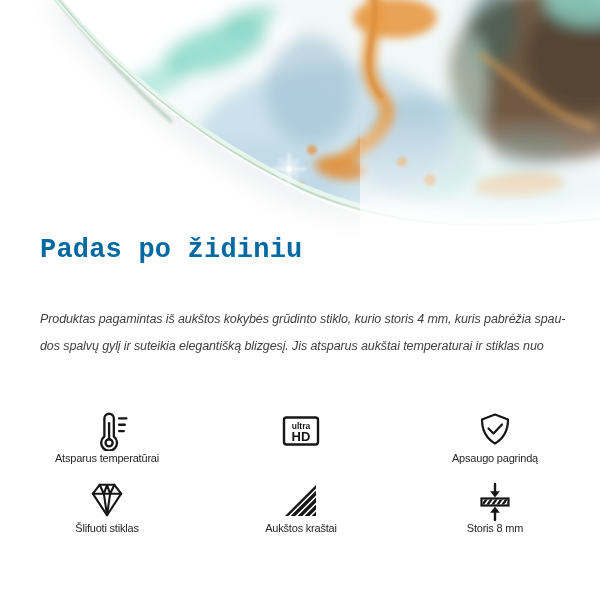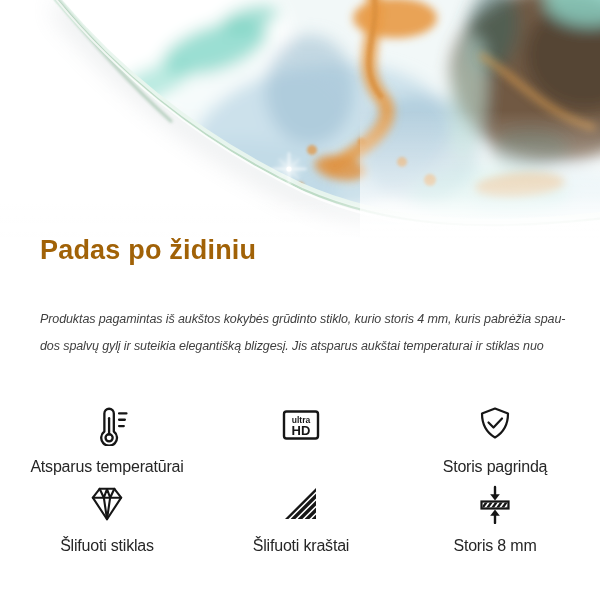--- a/index.html
+++ b/index.html
@@ -2,32 +2,32 @@
 <html><head>
 <meta charset="utf-8">
 <style>
   * { margin:0; padding:0; box-sizing:border-box; }
   html,body { width:600px; height:600px; }
   body { font-family:"Liberation Sans", sans-serif; background:#ffffff; }
   .page { position:relative; width:600px; height:600px; background:#ffffff; overflow:hidden; }
 
   .hero { position:absolute; top:0; left:0; width:600px; height:240px; }
 
-  .heading { position:absolute; left:40px; top:233px; font-family:Liberation Sans, sans-serif;
-             font-size:27px; line-height:34px; color:#a16207; letter-spacing:0.2px; }
+  .heading { position:absolute; left:40px; top:233px; font-family:Liberation Mono, monospace;
+             font-size:27px; line-height:34px; color:#0369a1; letter-spacing:0.2px; }
 
   .para { position:absolute; left:40px; top:306px; color:#404040; font-size:12.5px;
           letter-spacing:-0.1px; }
   .para .pline { white-space:nowrap; height:27px; line-height:27px;font-style:italic; }
 
   .features { position:absolute; left:10px; top:399px; display:grid;
               grid-template-columns:194px 194px 194px; grid-row-gap:4px; }
   .feat { display:flex; flex-direction:column; align-items:center; }
-  .icon-slot { height:52px; display:flex; align-items:center; justify-content:center; }
-  .feat-label { margin-top:9px; font-size:16px; letter-spacing:-0.2px; color:#262626;
+  .icon-slot { height:52px; display:flex; align-items:flex-end; justify-content:center; }
+  .feat-label { font-size:11px; letter-spacing:-0.2px; color:#262626;
                 white-space:nowrap; line-height:14px; }
   .icon-slot svg { display:block; }
   .oline { stroke:#161616; stroke-width:2.2; fill:none; stroke-linecap:round; stroke-linejoin:round; }
   .ofill { fill:#161616; stroke:none; }
 </style>
 </head>
 <body>
 
 <div class="page">
 
@@ -151,21 +151,21 @@
       </div>
     </div>
 
     <div class="feat">
       <div class="icon-slot">
         <svg width="40" height="40" viewBox="0 0 40 40">
           <path class="oline" d="M20,3.5 L33,8.5 C33,19.5 28.5,27.5 20,32.5 C11.5,27.5 7,19.5 7,8.5 Z"></path>
           <path class="oline" d="M13.5,17.5 L18.5,22.5 L27,13.5"></path>
         </svg>
       </div>
-      <div class="feat-label">Storis pagrindą</div>
+      <div class="feat-label">Apsaugo pagrindą</div>
     </div>
 
     <div class="feat">
       <div class="icon-slot">
         <svg width="42" height="42" viewBox="0 0 40 40">
           <g class="oline" style="stroke-width:2">
             <path d="M6.5,14 L13,5.5 H27 L33.5,14 L20,34.5 Z"></path>
             <path d="M6.5,14 H33.5"></path>
             <path d="M13,5.5 L17,14 L20,5.8 L23,14 L27,5.5"></path>
             <path d="M17,14 L20,34.5 L23,14"></path>
@@ -185,21 +185,21 @@
             </defs>
           <g clip-path="url(#triClip)" stroke="#161616" stroke-width="3.4">
             <path d="M4,36 L36,4"></path>
             <path d="M11,36 L36,11"></path>
             <path d="M18,36 L36,18"></path>
             <path d="M25,36 L36,25"></path>
             <path d="M32,36 L36,32"></path>
           </g>
         </svg>
       </div>
-      <div class="feat-label">Šlifuoti kraštai</div>
+      <div class="feat-label">Aukštos kraštai</div>
     </div>
 
     <div class="feat">
       <div class="icon-slot">
         <svg width="40" height="40" viewBox="0 0 40 40">
           <defs>
               <clipPath id="barClip">
                 <rect x="7.6" y="18.6" width="24.8" height="4.8"></rect>
               </clipPath>
             </defs>

